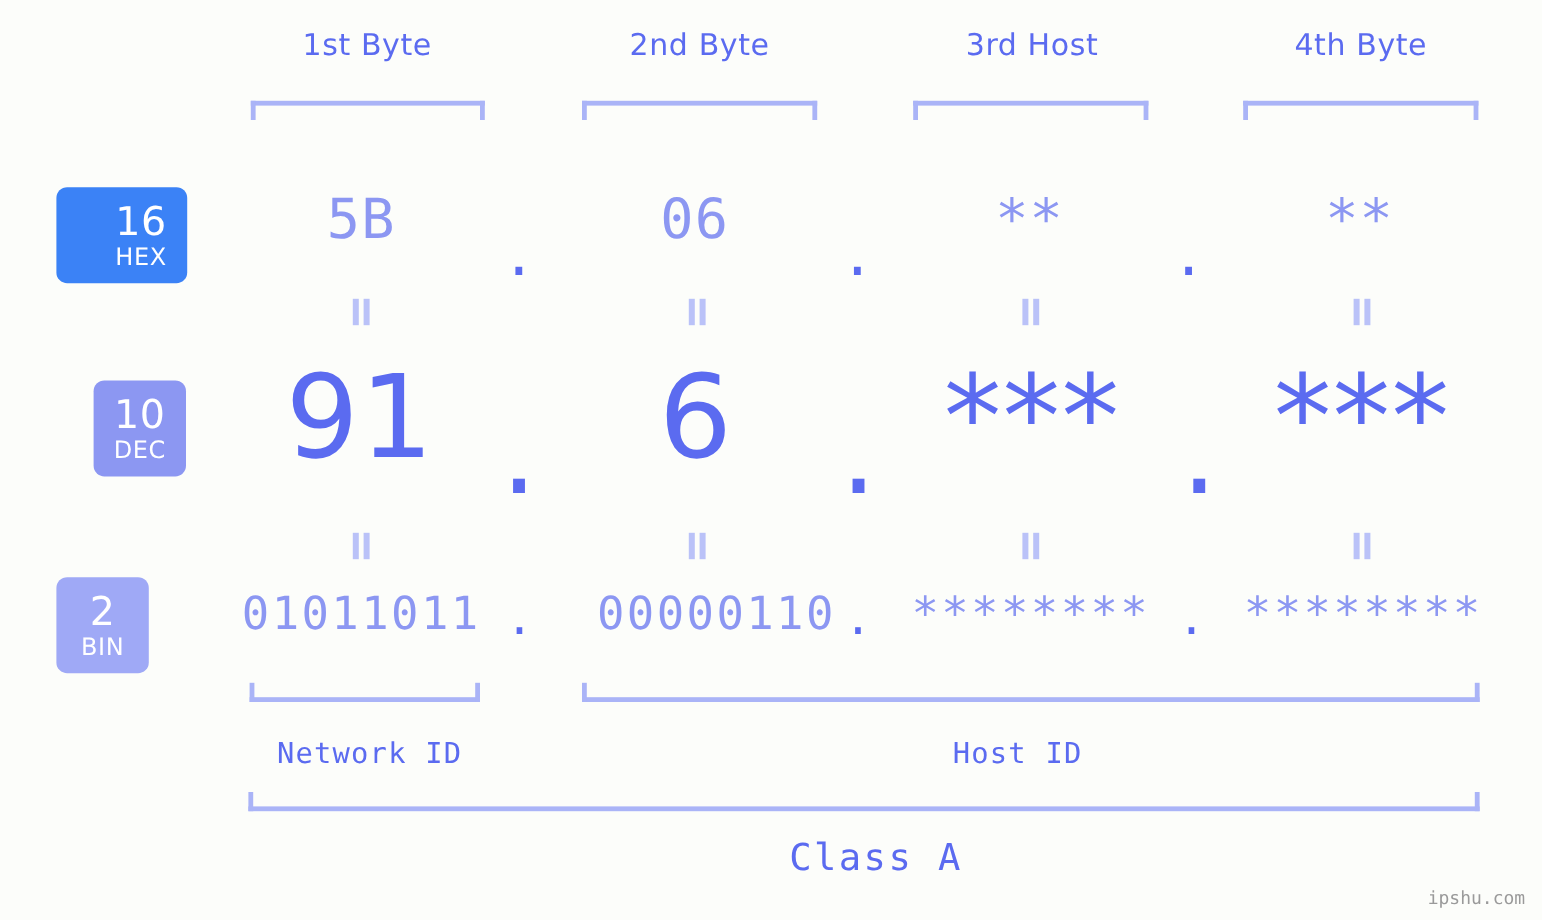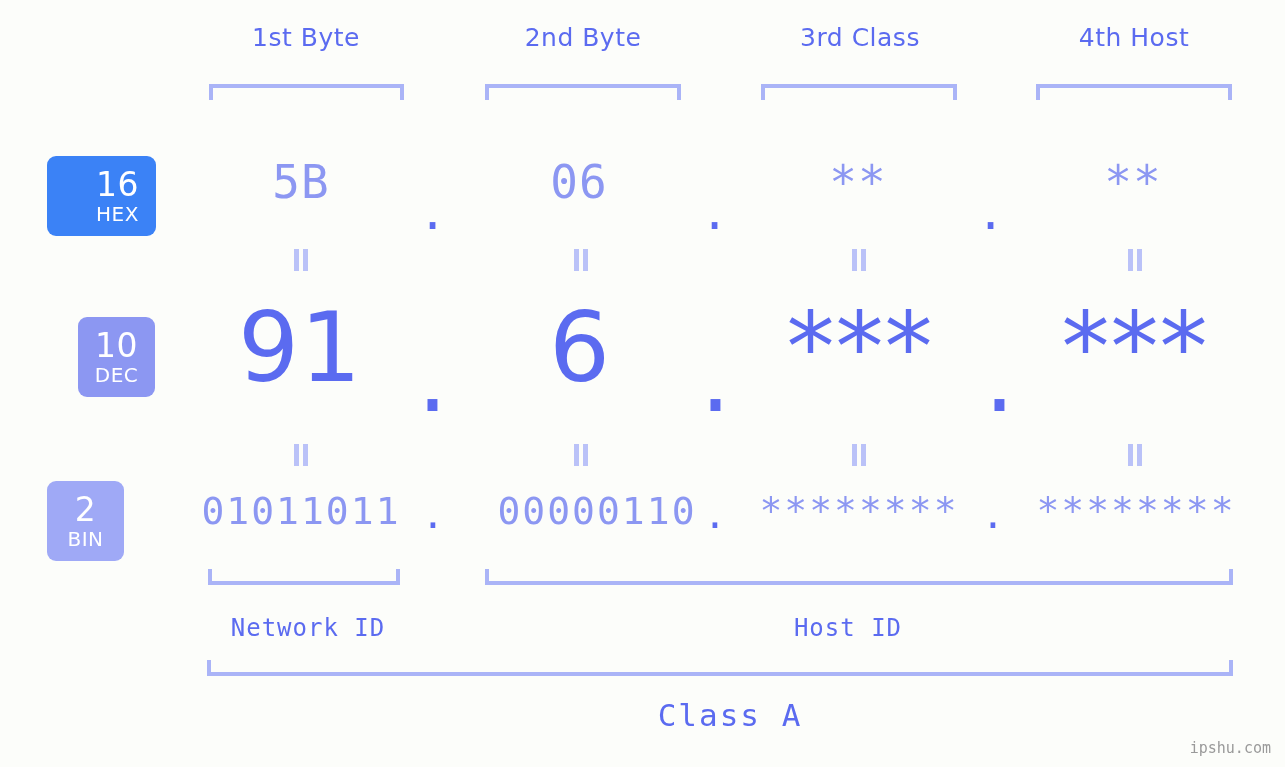--- a/index.html
+++ b/index.html
@@ -196,22 +196,22 @@
     letter-spacing: 0px;
   }
 </style>
 </head>
 <body>
 
 <div class="stage">
 
   <div class="byte-header" style="left:206px;width:200px;">1st Byte</div>
   <div class="byte-header" style="left:483px;width:200px;">2nd Byte</div>
-  <div class="byte-header" style="left:760px;width:200px;">3rd Class</div>
-  <div class="byte-header" style="left:1034px;width:200px;">4th Host</div>
+  <div class="byte-header" style="left:760px;width:200px;">3rd Host</div>
+  <div class="byte-header" style="left:1034px;width:200px;">4th Byte</div>
 
   <div class="bracket-top" style="left:209px;width:195px;"></div>
   <div class="bracket-top" style="left:485px;width:196px;"></div>
   <div class="bracket-top" style="left:761px;width:196px;"></div>
   <div class="bracket-top" style="left:1036px;width:196px;"></div>
 
   <div class="badge" id="badge-hex">
     <span class="num">16</span>
     <span class="name">HEX</span>
   </div>

